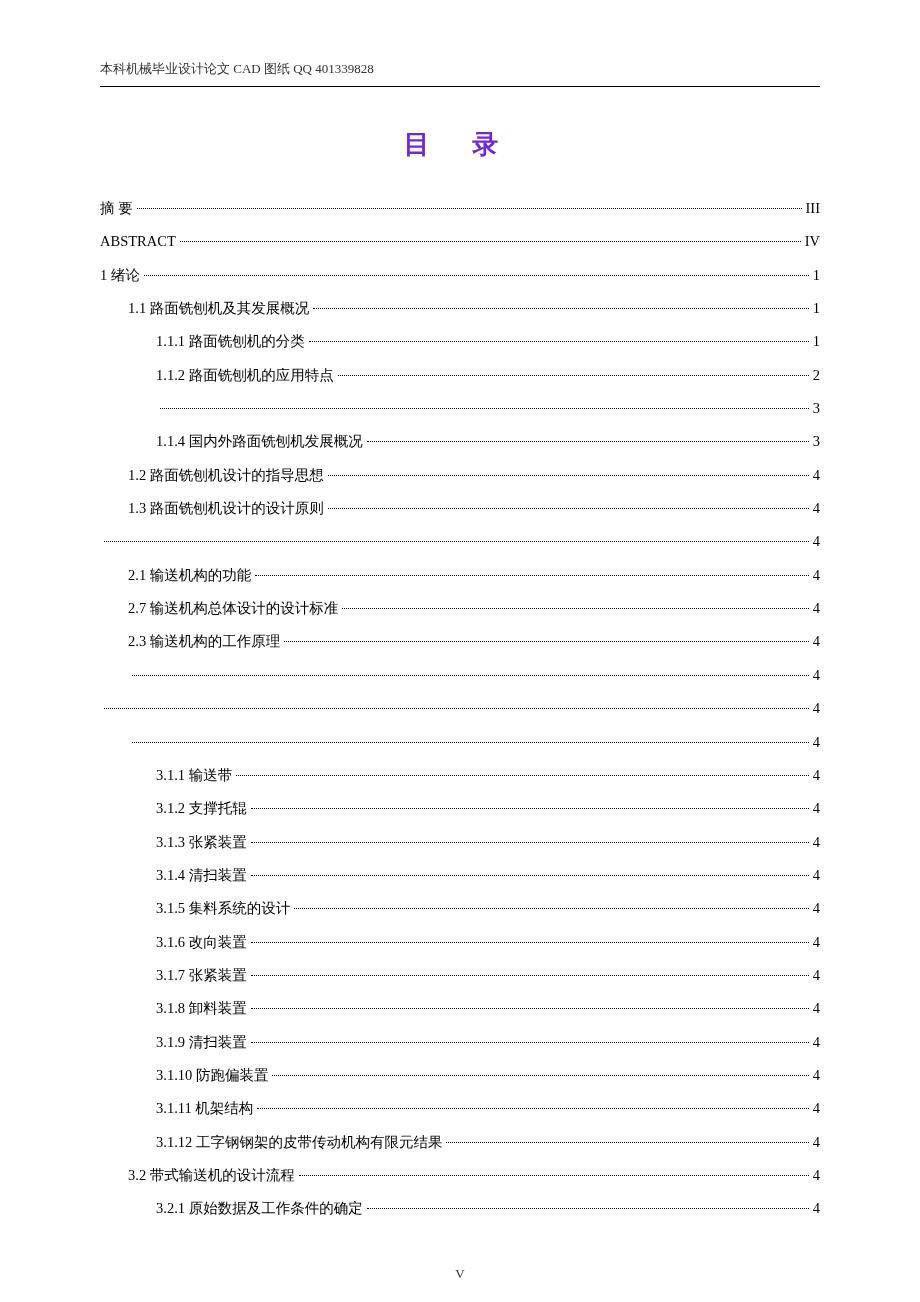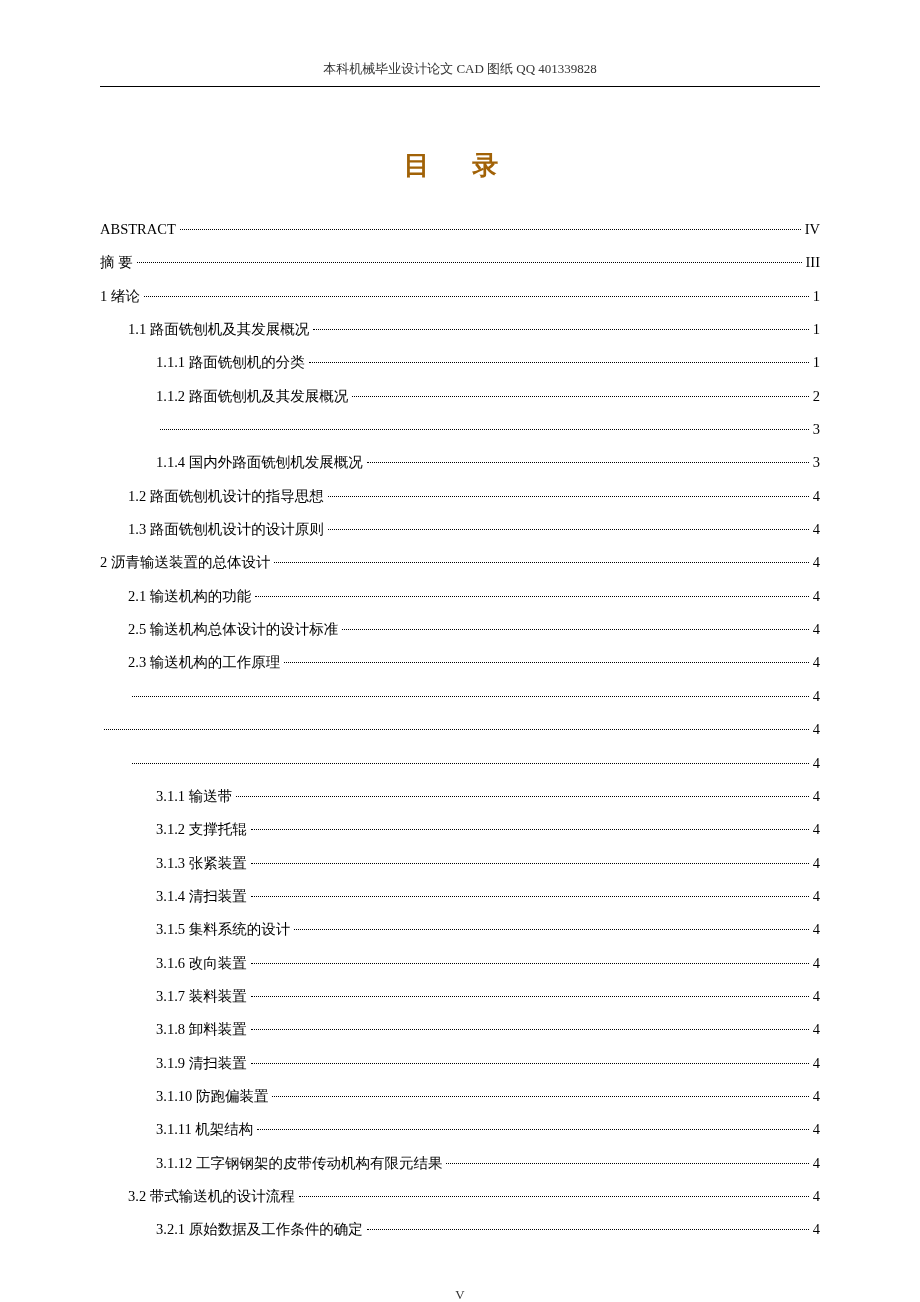--- a/index.html
+++ b/index.html
@@ -11,32 +11,31 @@
       font-family: "SimSun", "宋体", serif;
       background: #fff;
       width: 920px;
       margin: 0 auto;
       padding: 0;
     }
     .page {
       padding: 60px 100px 40px 100px;
     }
     .header {
-      text-align: center;
       font-size: 13px;
       color: #333;
       padding-bottom: 8px;
       border-bottom: 1.5px solid #000;
-      margin-bottom: 61px;
+      margin-bottom: 40px;
     }
     .title {
       text-align: center;
       font-size: 26px;
       font-weight: bold;
-      color: #a16207;
+      color: #6d28d9;
       letter-spacing: 18px;
       margin-bottom: 30px;
     }
     .toc-entry {
       display: flex;
       align-items: baseline;
       font-size: 14.5px;
       color: #000;
       line-height: 2.3;
       white-space: nowrap;
@@ -66,46 +65,46 @@
     }
   </style>
 </head>
 <body>
 
 <div class="page">
   <div class="header">本科机械毕业设计论文 CAD 图纸  QQ 401339828</div>
   <div class="title">目  录</div>
   <div class="toc-list">
       <div class="toc-entry level-0">
+        <span class="toc-label">摘    要</span>
+        <span class="toc-dots"></span>
+        <span class="toc-page">III</span>
+      </div>
+      <div class="toc-entry level-0">
         <span class="toc-label">ABSTRACT</span>
         <span class="toc-dots"></span>
         <span class="toc-page">IV</span>
       </div>
       <div class="toc-entry level-0">
-        <span class="toc-label">摘    要</span>
-        <span class="toc-dots"></span>
-        <span class="toc-page">III</span>
-      </div>
-      <div class="toc-entry level-0">
         <span class="toc-label">1 绪论</span>
         <span class="toc-dots"></span>
         <span class="toc-page">1</span>
       </div>
       <div class="toc-entry level-1">
         <span class="toc-label">1.1 路面铣刨机及其发展概况</span>
         <span class="toc-dots"></span>
         <span class="toc-page">1</span>
       </div>
       <div class="toc-entry level-2">
         <span class="toc-label">1.1.1 路面铣刨机的分类</span>
         <span class="toc-dots"></span>
         <span class="toc-page">1</span>
       </div>
       <div class="toc-entry level-2">
-        <span class="toc-label">1.1.2 路面铣刨机及其发展概况</span>
+        <span class="toc-label">1.1.2 路面铣刨机的应用特点</span>
         <span class="toc-dots"></span>
         <span class="toc-page">2</span>
       </div>
       <div class="toc-entry level-2">
         <span class="toc-dots"></span>
         <span class="toc-page">3</span>
       </div>
       <div class="toc-entry level-2">
         <span class="toc-label">1.1.4 国内外路面铣刨机发展概况</span>
         <span class="toc-dots"></span>
@@ -115,31 +114,30 @@
         <span class="toc-label">1.2 路面铣刨机设计的指导思想</span>
         <span class="toc-dots"></span>
         <span class="toc-page">4</span>
       </div>
       <div class="toc-entry level-1">
         <span class="toc-label">1.3 路面铣刨机设计的设计原则</span>
         <span class="toc-dots"></span>
         <span class="toc-page">4</span>
       </div>
       <div class="toc-entry level-0">
-        <span class="toc-label">2  沥青输送装置的总体设计</span>
         <span class="toc-dots"></span>
         <span class="toc-page">4</span>
       </div>
       <div class="toc-entry level-1">
         <span class="toc-label">2.1 输送机构的功能</span>
         <span class="toc-dots"></span>
         <span class="toc-page">4</span>
       </div>
       <div class="toc-entry level-1">
-        <span class="toc-label">2.5 输送机构总体设计的设计标准</span>
+        <span class="toc-label">2.7 输送机构总体设计的设计标准</span>
         <span class="toc-dots"></span>
         <span class="toc-page">4</span>
       </div>
       <div class="toc-entry level-1">
         <span class="toc-label">2.3 输送机构的工作原理</span>
         <span class="toc-dots"></span>
         <span class="toc-page">4</span>
       </div>
       <div class="toc-entry level-1">
         <span class="toc-dots"></span>
@@ -177,21 +175,21 @@
         <span class="toc-label">3.1.5 集料系统的设计</span>
         <span class="toc-dots"></span>
         <span class="toc-page">4</span>
       </div>
       <div class="toc-entry level-2">
         <span class="toc-label">3.1.6 改向装置</span>
         <span class="toc-dots"></span>
         <span class="toc-page">4</span>
       </div>
       <div class="toc-entry level-2">
-        <span class="toc-label">3.1.7 装料装置</span>
+        <span class="toc-label">3.1.7 张紧装置</span>
         <span class="toc-dots"></span>
         <span class="toc-page">4</span>
       </div>
       <div class="toc-entry level-2">
         <span class="toc-label">3.1.8 卸料装置</span>
         <span class="toc-dots"></span>
         <span class="toc-page">4</span>
       </div>
       <div class="toc-entry level-2">
         <span class="toc-label">3.1.9 清扫装置</span>

